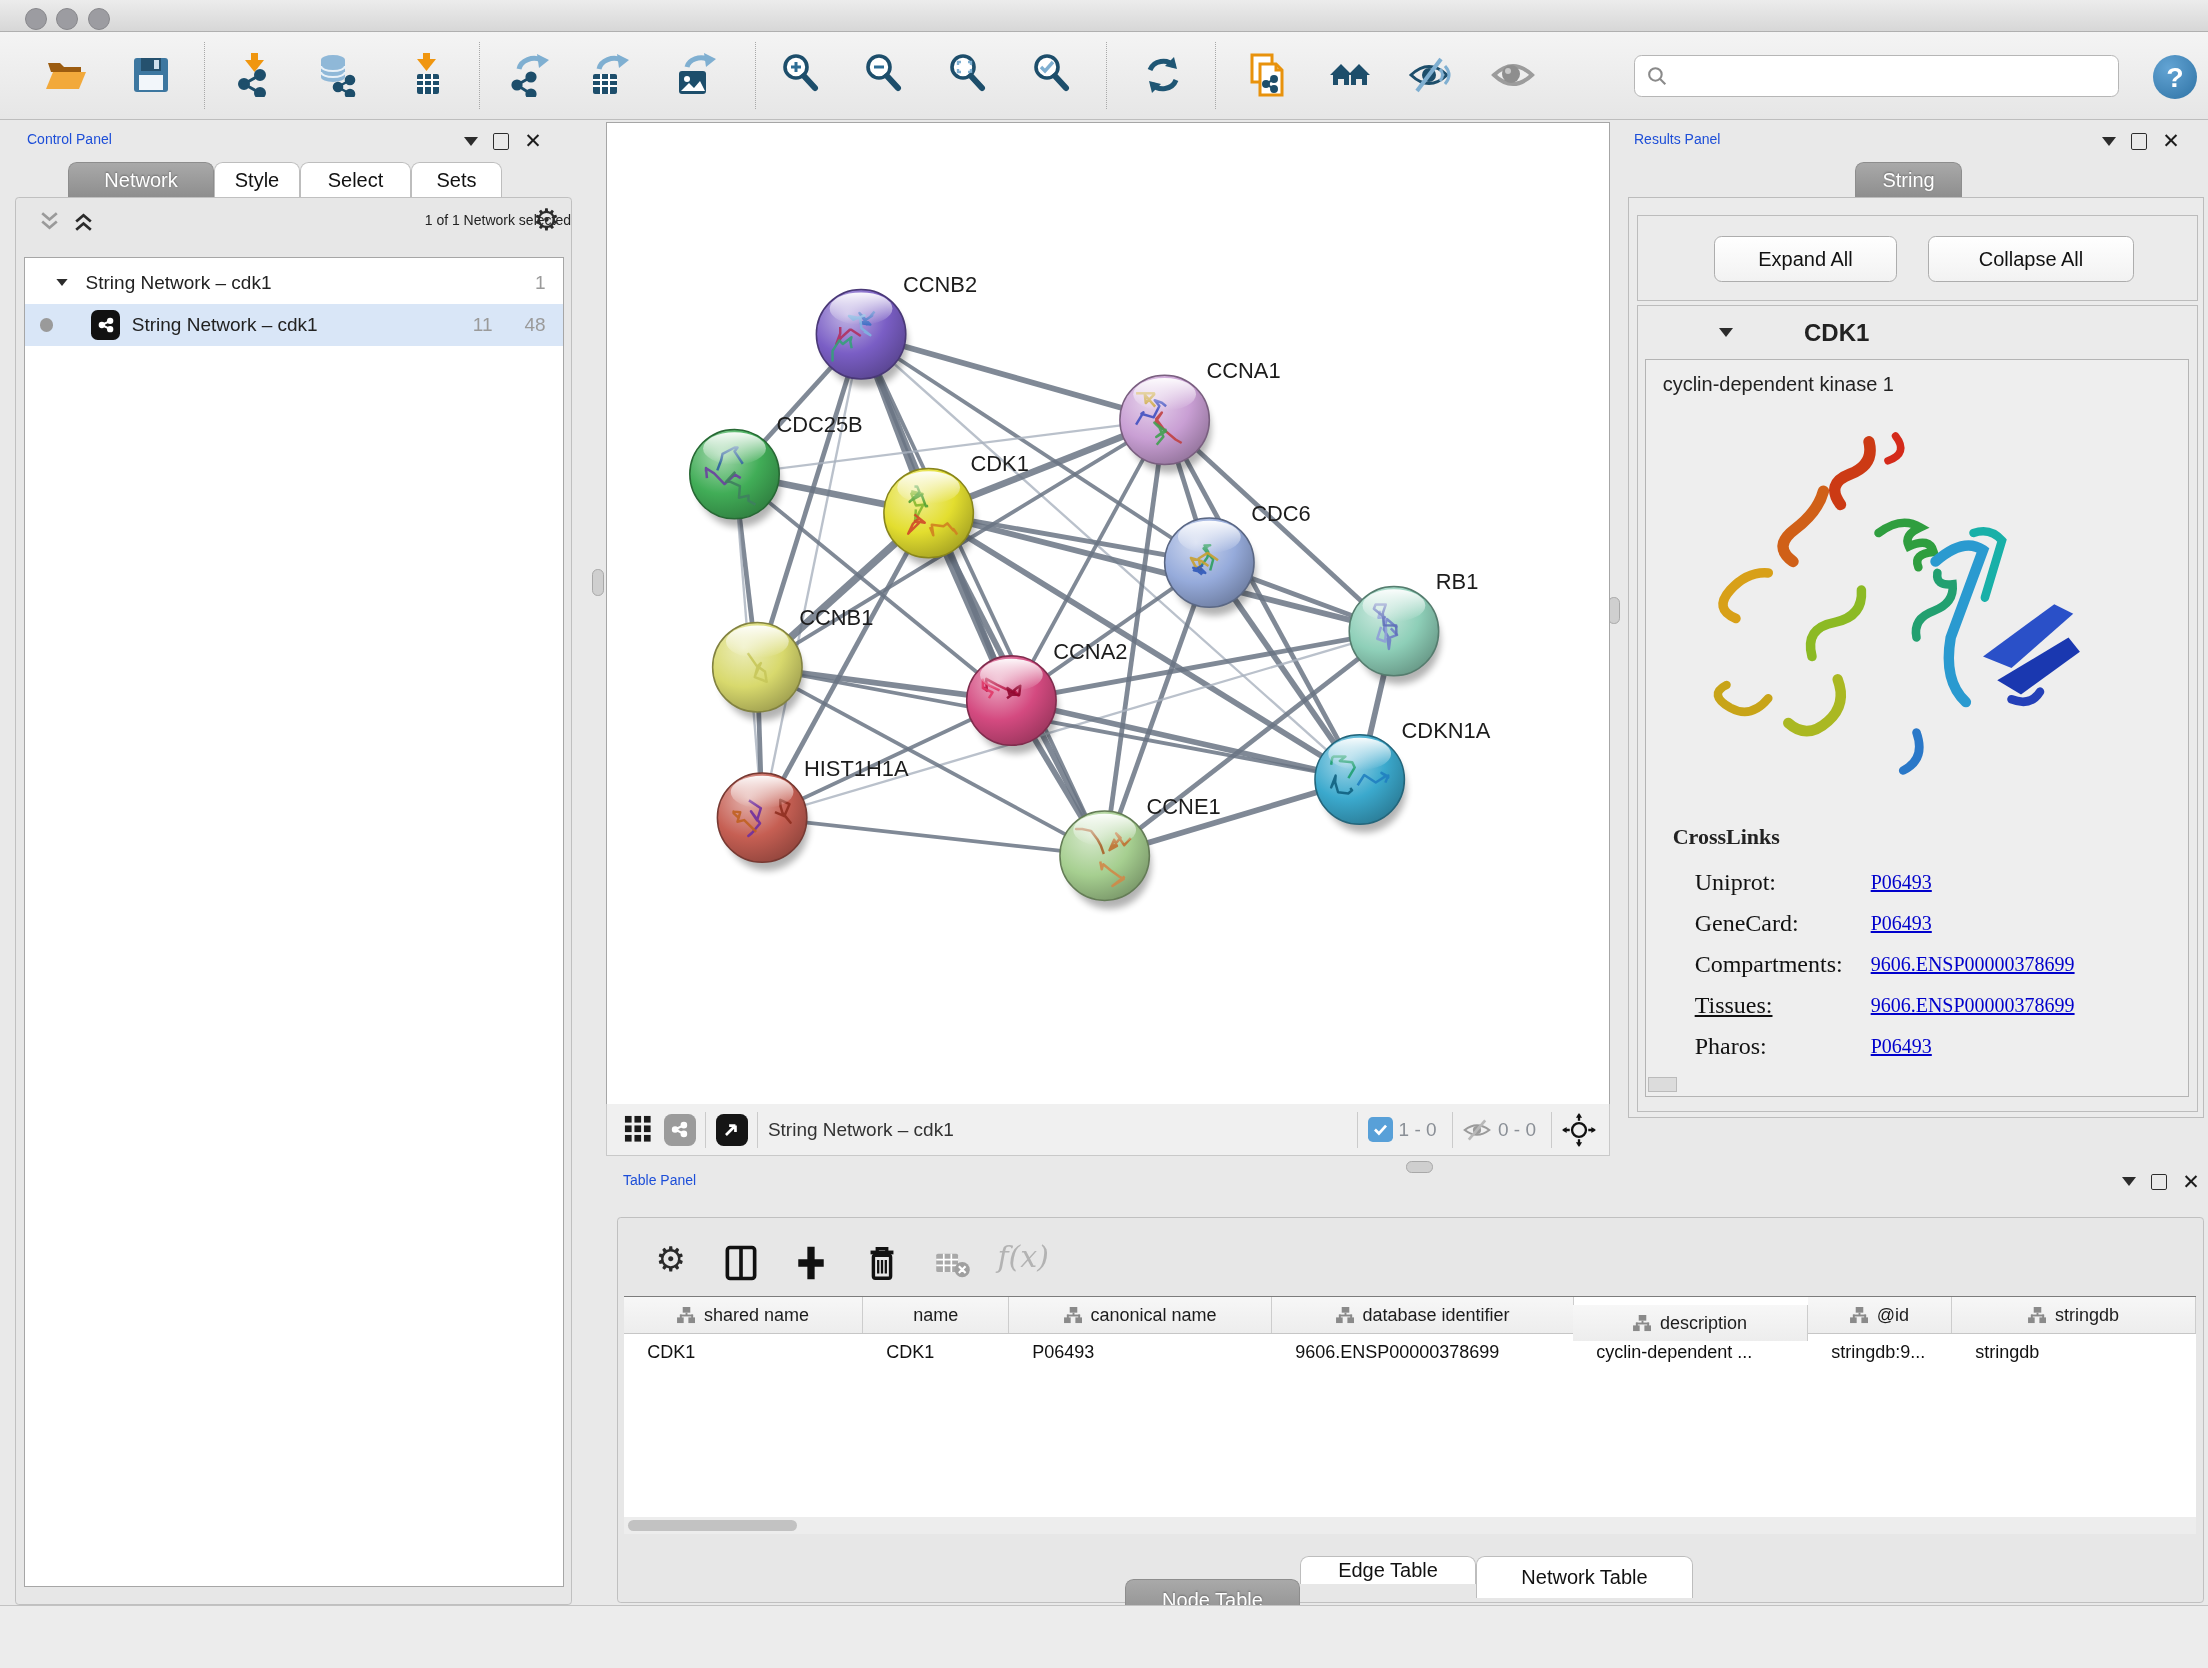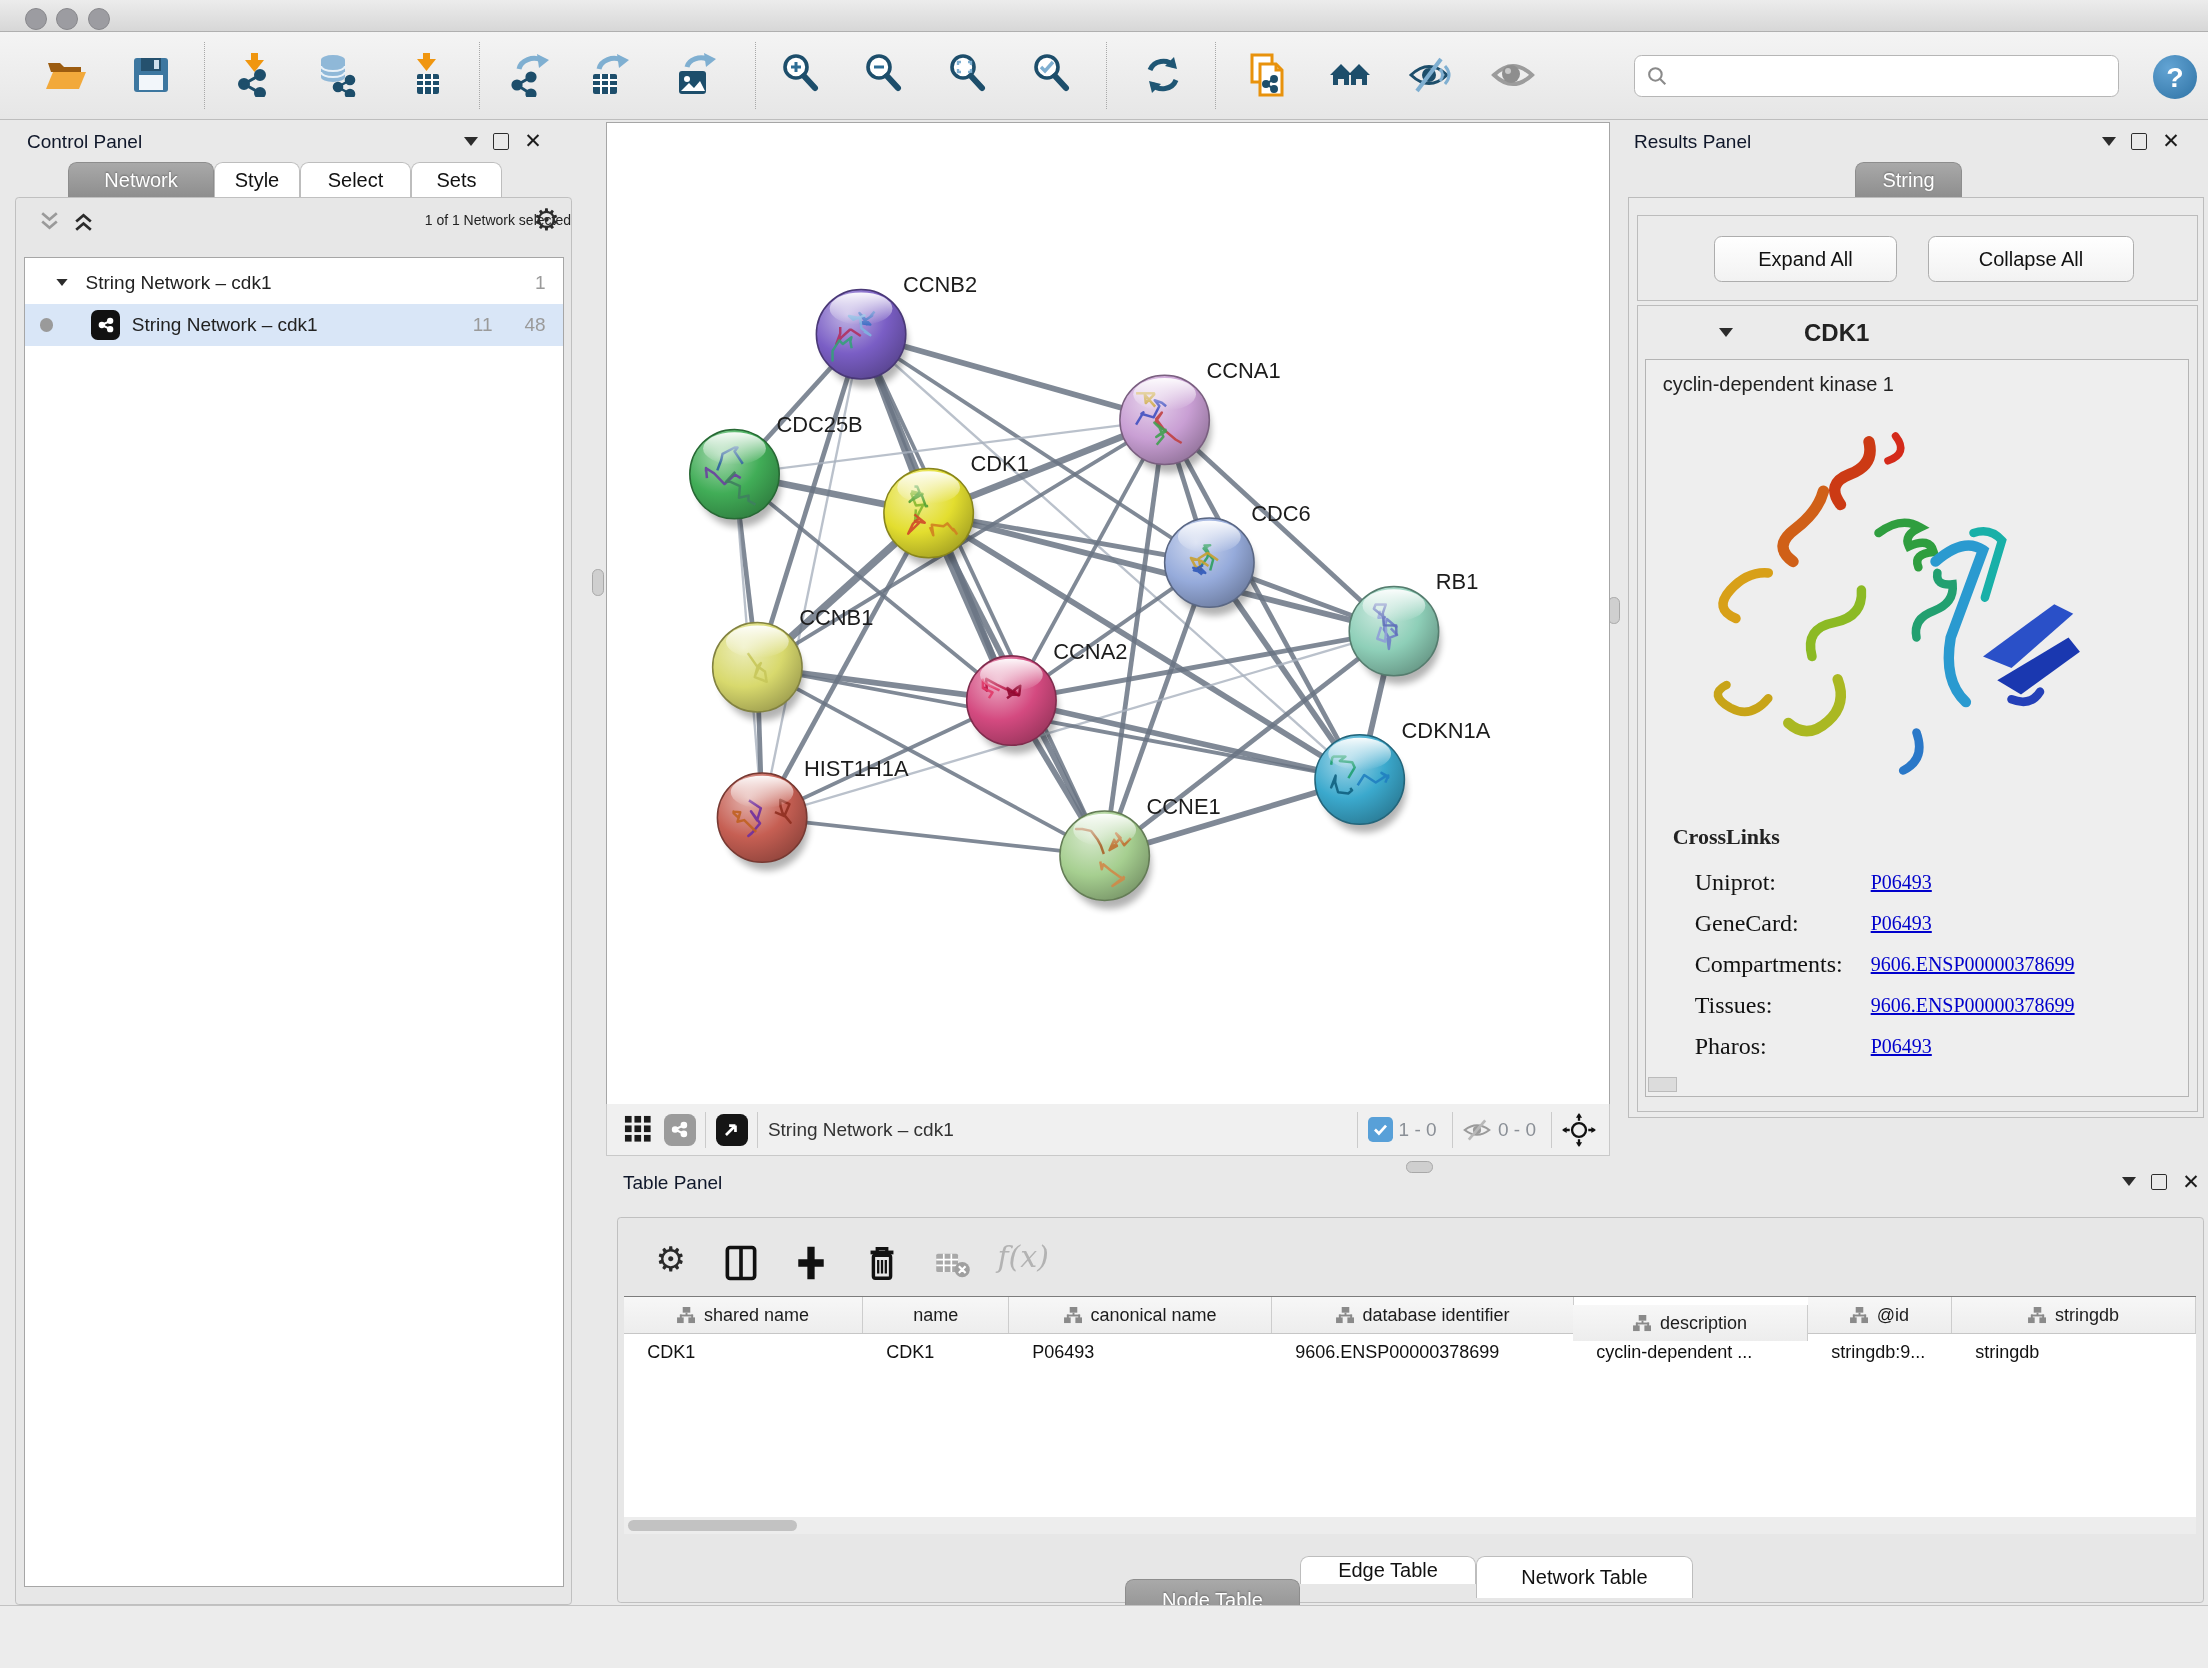--- a/index.html
+++ b/index.html
@@ -19,21 +19,21 @@
   .tbi svg{width:44px;height:44px;}
   .tb-sep{top:9.5px;width:0;height:67px;border-left:1.9px dotted #a8a8a8;}
   .searchbox{left:1634px;top:23px;width:485px;height:42px;background:#fff;border:1px solid #b6b6b6;
     border-radius:7.6px;display:flex;align-items:center;padding-left:9.5px;box-sizing:border-box;}
   .searchbox input{border:none;outline:none;font-size:18px;width:418px;background:transparent;
     font-family:"Liberation Sans",sans-serif;}
   .helpbtn{left:2153px;top:23px;width:44px;height:44px;border-radius:50%;
     background:radial-gradient(circle at 35% 30%,#63a4d4,#2e72a4);color:#fff;font-weight:bold;
     font-size:28.5px;display:flex;align-items:center;justify-content:center;}
   
-  .ptitle{font-size:19px;color:#0f172a;}
+  .ptitle{font-size:14px;color:#1d4ed8;}
   .pctl{display:flex;align-items:center;gap:15px;}
   .tri-down{width:0;height:0;border-left:7.6px solid transparent;border-right:7.6px solid transparent;
     border-top:9.5px solid #2c2c2c;}
   .flt{width:14.3px;height:14.3px;border:1.9px solid #2c2c2c;border-radius:1.9px;}
   .cls{font-family:"DejaVu Sans",sans-serif;font-size:21px;font-weight:900;color:#1c1c1c;line-height:14.3px;}
   .tab{height:36px;box-sizing:border-box;border:1px solid #bdbdbd;border-bottom:none;
     border-radius:8.6px 8.6px 0 0;background:#fff;color:#111;font-size:20px;
     display:flex;align-items:center;justify-content:center;}
   .tab.sel{background:linear-gradient(#a9a9a9,#8d8d8d);color:#fff;border-color:#8d8d8d;
     text-shadow:0 -1px 1.9px rgba(0,0,0,.35);}
@@ -648,21 +648,21 @@
               </div>
               <div style="display: flex; height: 41px; align-items: center;">
                 <span class="serif xl-label" style="width: 176px;">GeneCard:</span>
                 <a class="serif xl-link">P06493</a>
               </div>
               <div style="display: flex; height: 41px; align-items: center;">
                 <span class="serif xl-label" style="width: 176px;">Compartments:</span>
                 <a class="serif xl-link">9606.ENSP00000378699</a>
               </div>
               <div style="display: flex; height: 41px; align-items: center;">
-                <span class="serif xl-label" style="width: 176px;">Tissues:</span>
+                <span class="serif xl-label" style="width: 176px; text-decoration: underline;">Tissues:</span>
                 <a class="serif xl-link">9606.ENSP00000378699</a>
               </div>
               <div style="display: flex; height: 41px; align-items: center;">
                 <span class="serif xl-label" style="width: 176px;">Pharos:</span>
                 <a class="serif xl-link">P06493</a>
               </div>
             </div>
           <div class="abs" style="left:1.9px;bottom:3.8px;width:27px;height:13.3px;background:#dcdcdc;border:1px solid #bbb"></div>
         </div>
       </div>

